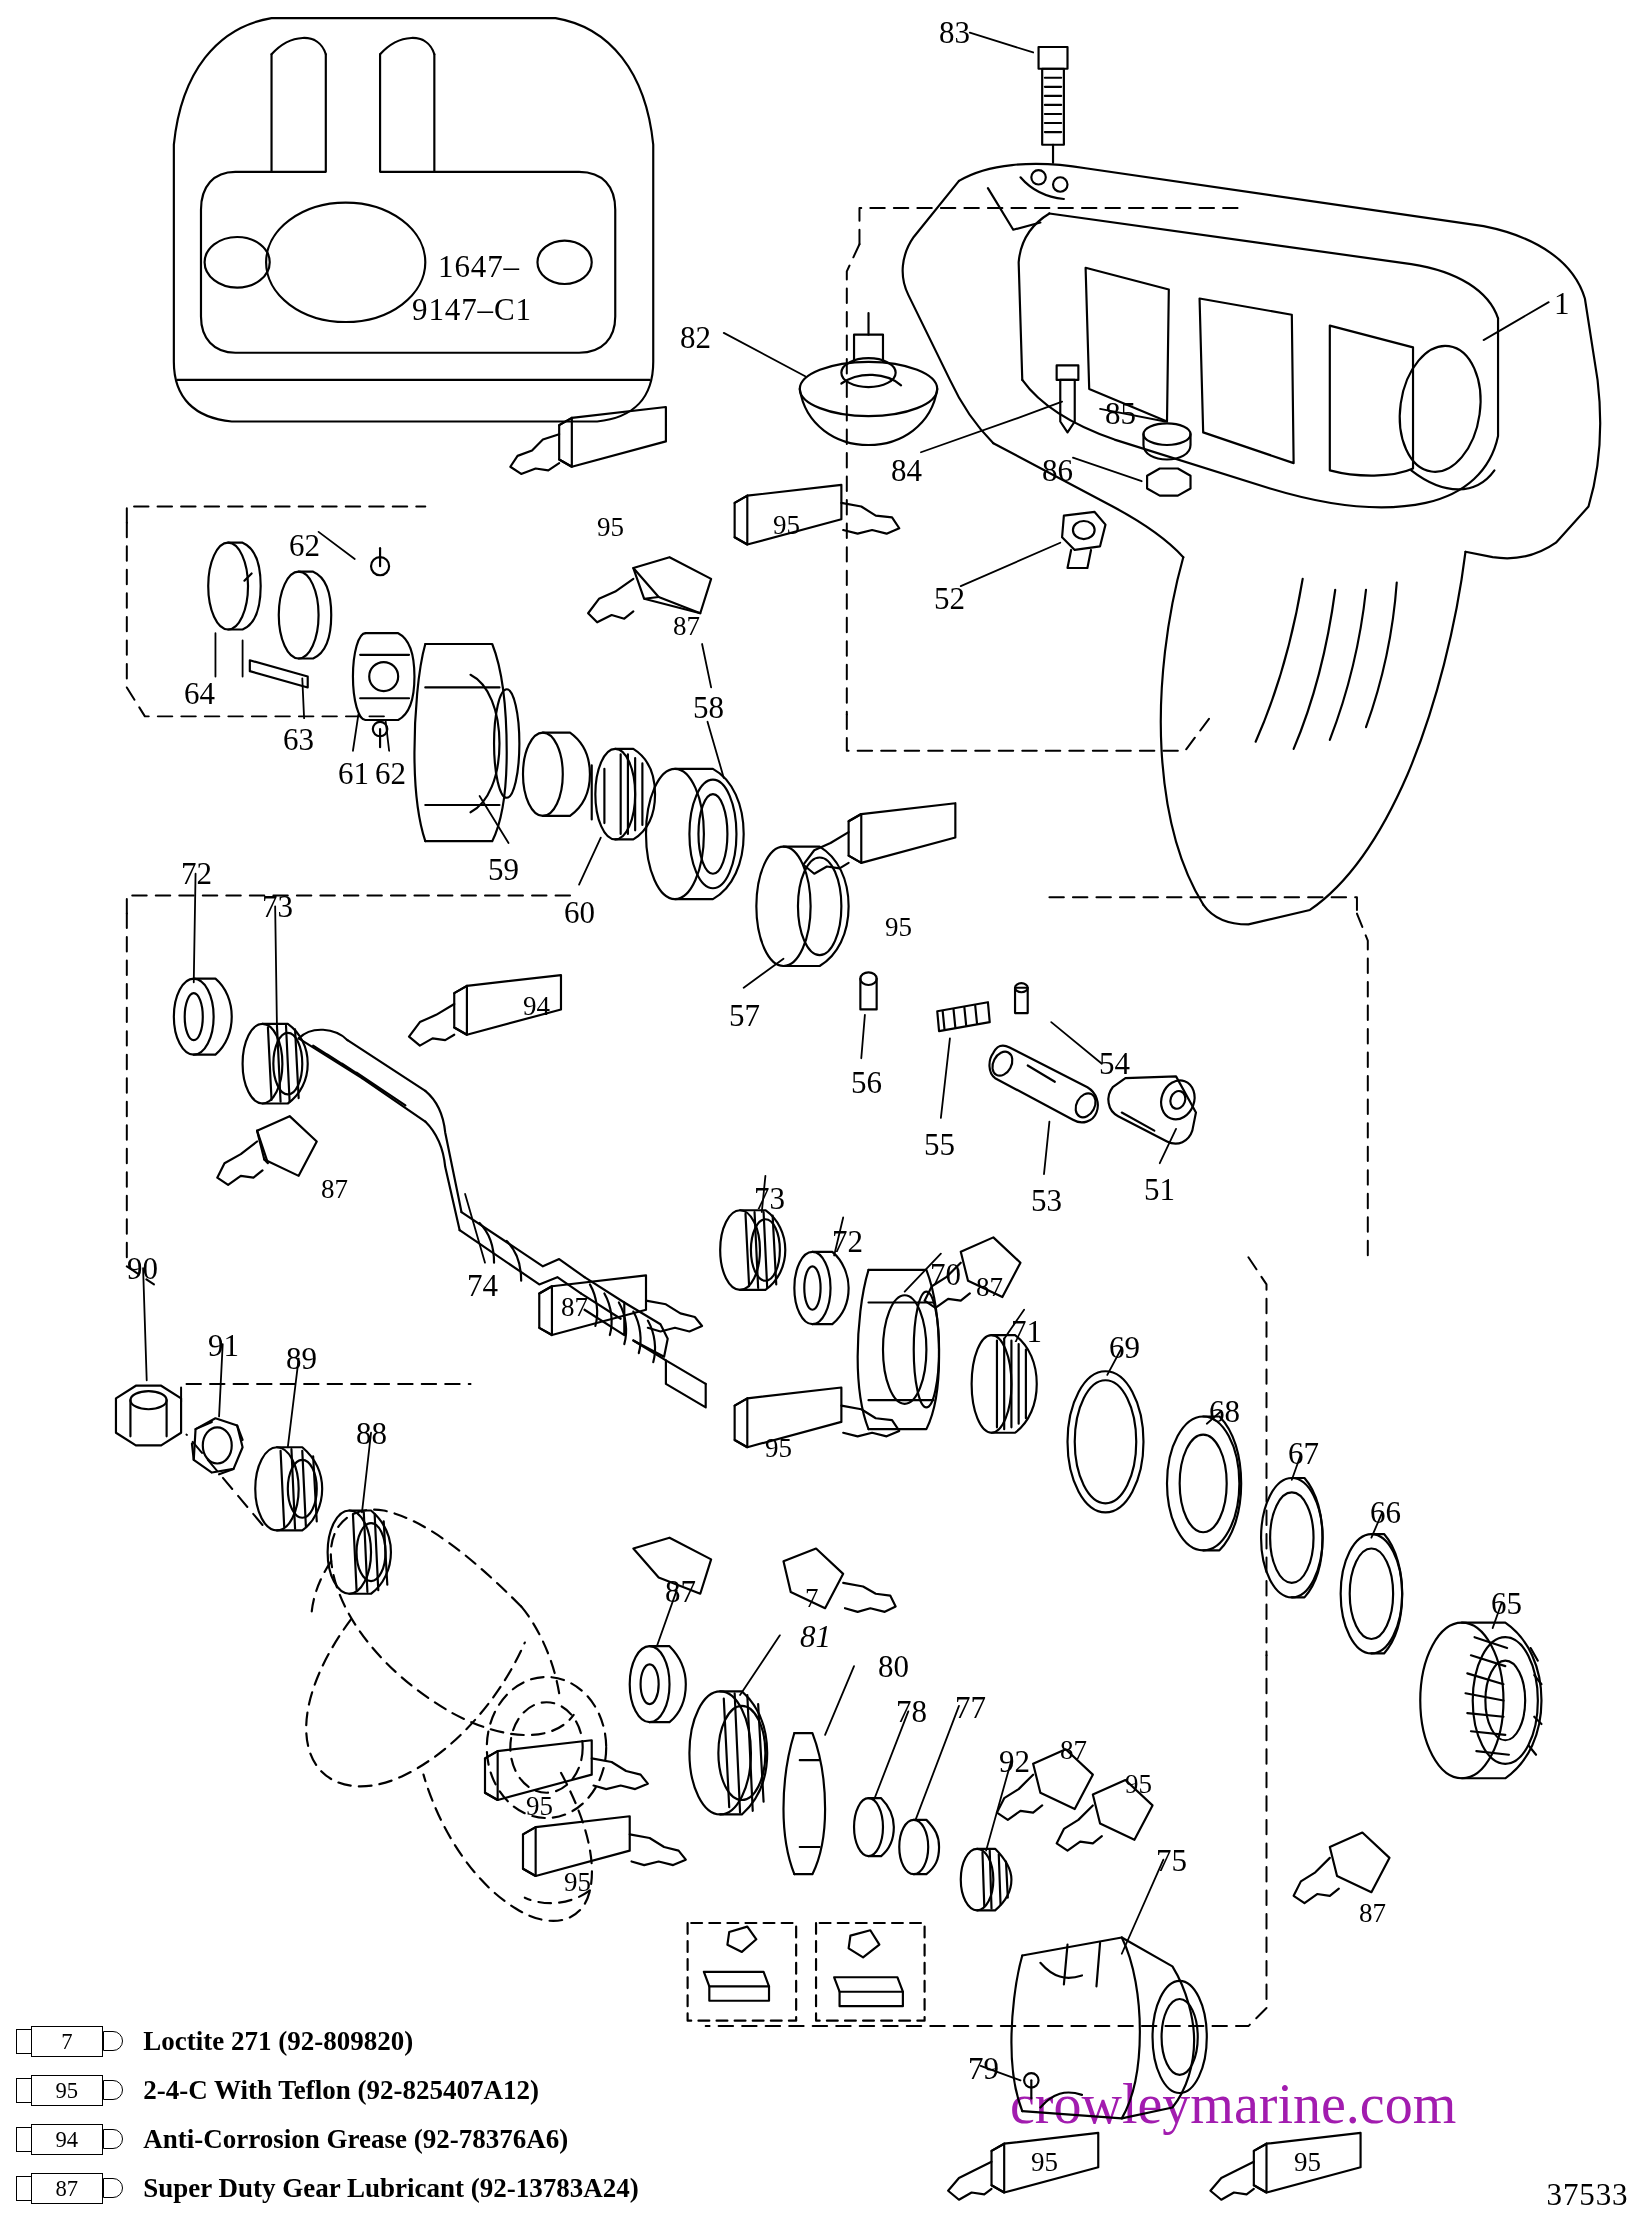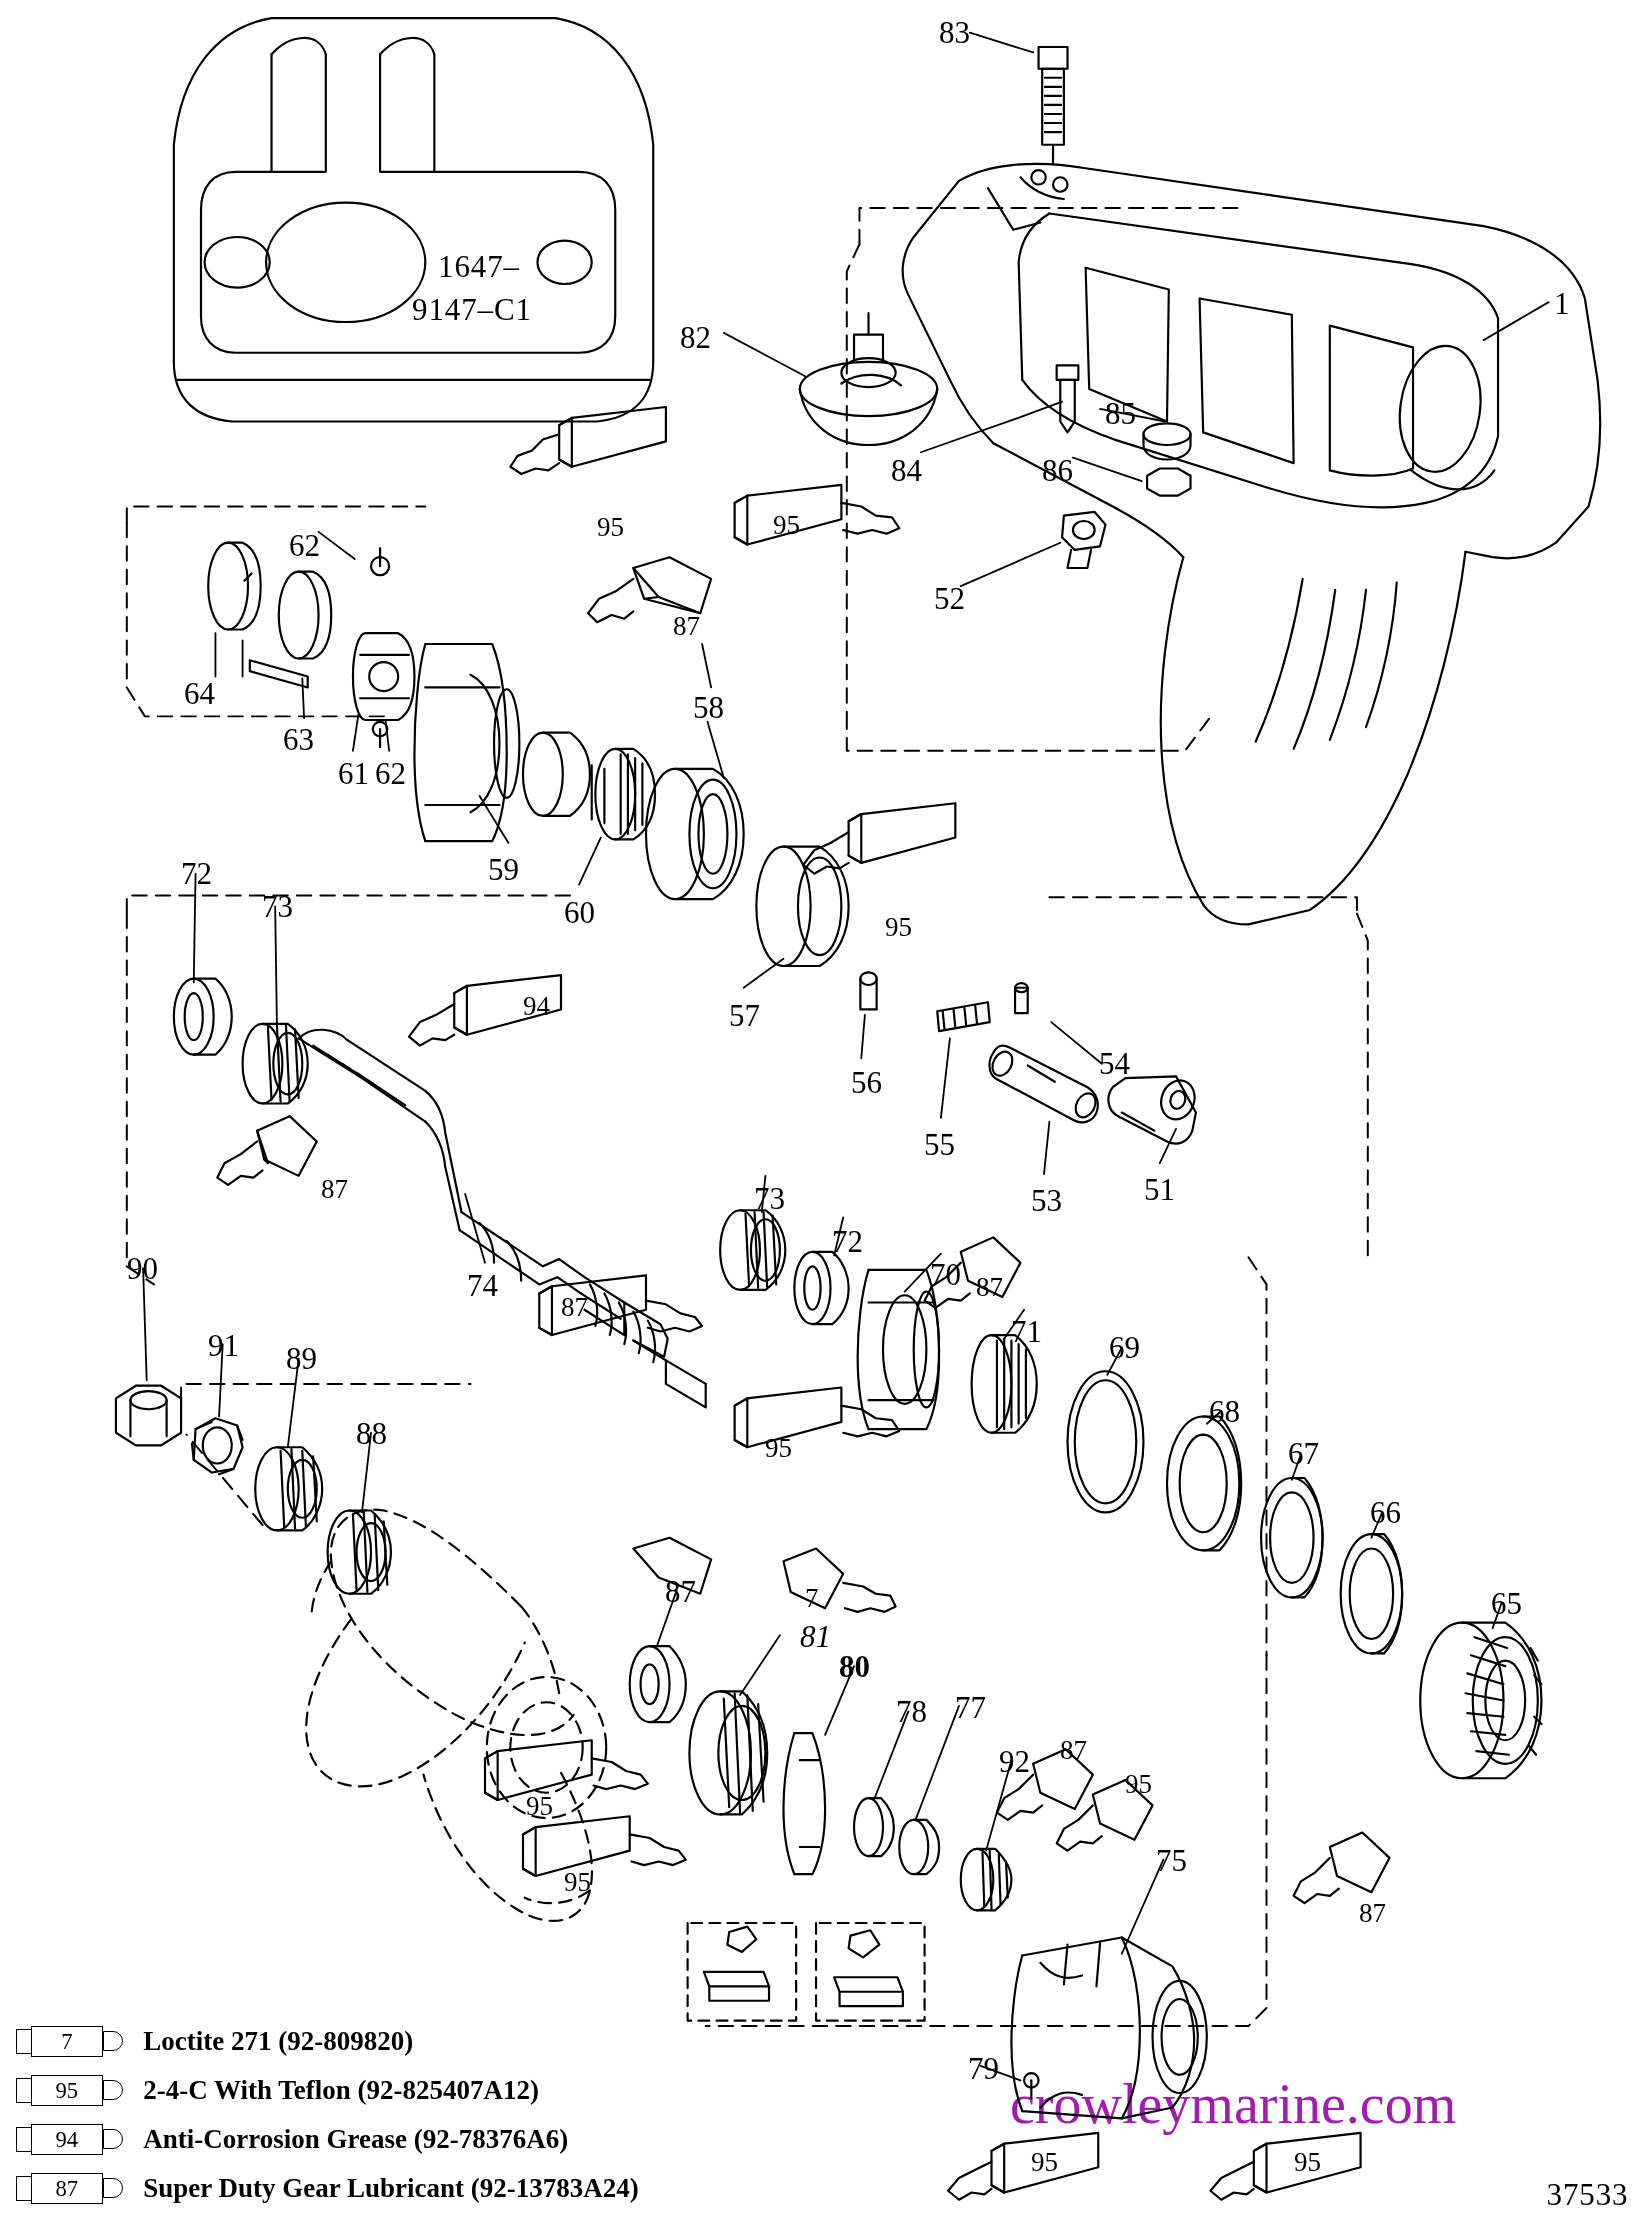--- a/index.html
+++ b/index.html
@@ -614,21 +614,21 @@
     <div class="lbl big" style="left:1370px; top:1497px;">66</div>
     <div class="lbl big" style="left:1491px; top:1588px;">65</div>
     <div class="lbl" style="left:765px;  top:1435px;">95</div>
     <div class="lbl big" style="left:127px;  top:1253px;">90</div>
     <div class="lbl big" style="left:208px;  top:1330px;">91</div>
     <div class="lbl big" style="left:286px;  top:1343px;">89</div>
     <div class="lbl big" style="left:356px;  top:1418px;">88</div>
     <div class="lbl big" style="left:665px;  top:1576px;">87</div>
     <div class="lbl" style="left:805px;  top:1585px;">7</div>
     <div class="lbl big" style="left:800px;  top:1621px;font-style:italic;">81</div>
-    <div class="lbl big" style="left:839px;  top:1651px;font-weight:bold;">80</div>
+    <div class="lbl big" style="left:878px;  top:1651px;">80</div>
     <div class="lbl big" style="left:896px;  top:1696px;">78</div>
     <div class="lbl big" style="left:947px; top:1692px;margin-left:8px;">77</div>
     <div class="lbl big" style="left:999px; top:1746px;">92</div>
     <div class="lbl" style="left:1060px; top:1737px;">87</div>
     <div class="lbl" style="left:1125px; top:1771px;">95</div>
     <div class="lbl big" style="left:1156px; top:1845px;">75</div>
     <div class="lbl" style="left:1359px; top:1900px;">87</div>
     <div class="lbl" style="left:526px;  top:1793px;">95</div>
     <div class="lbl" style="left:564px;  top:1869px;">95</div>
     <div class="lbl big" style="left:968px; top:2053px;">79</div>

